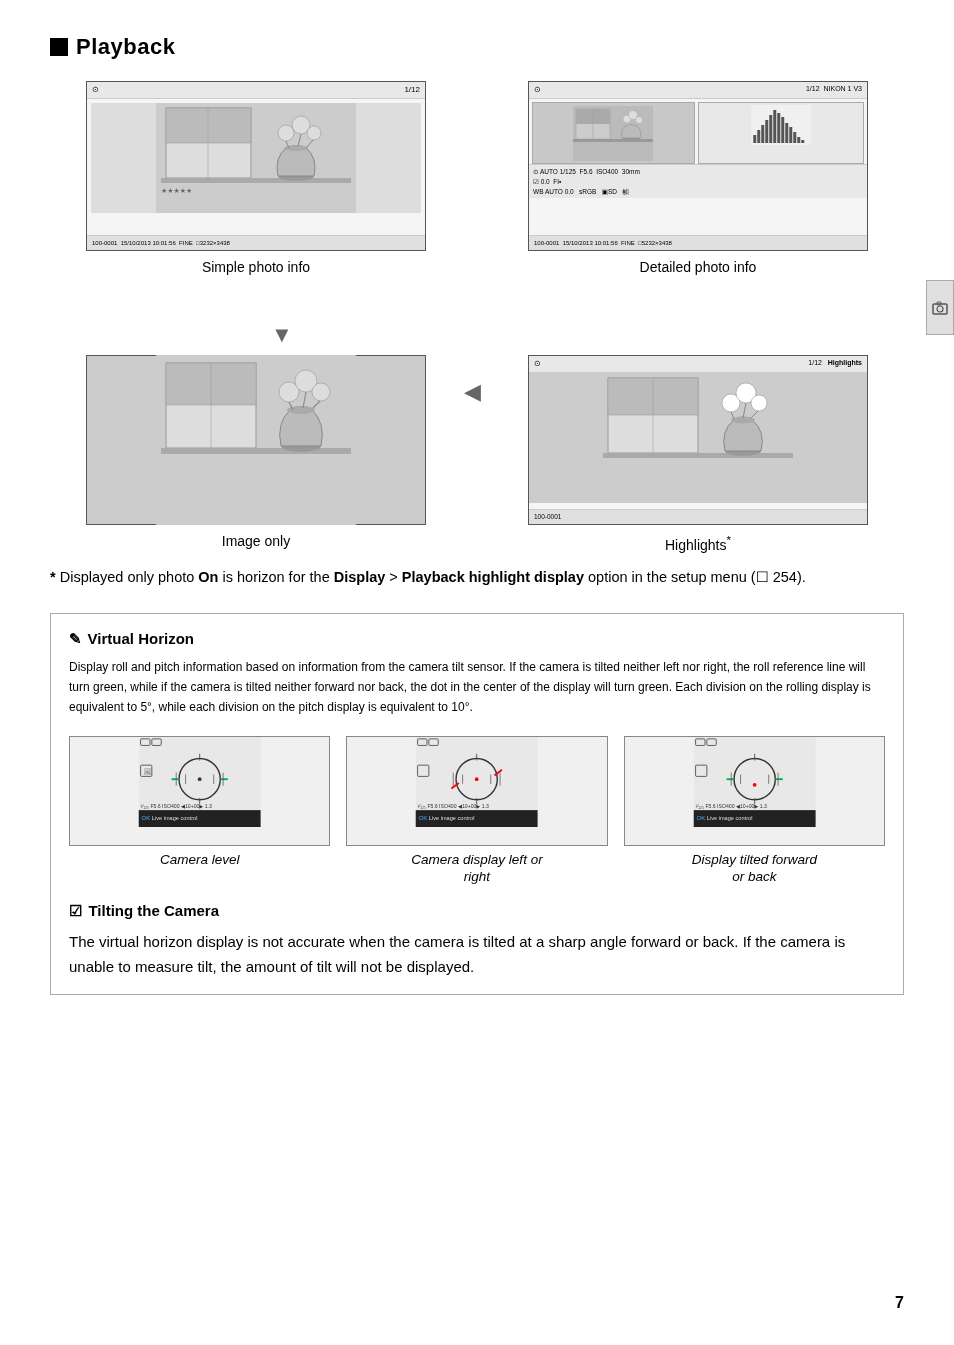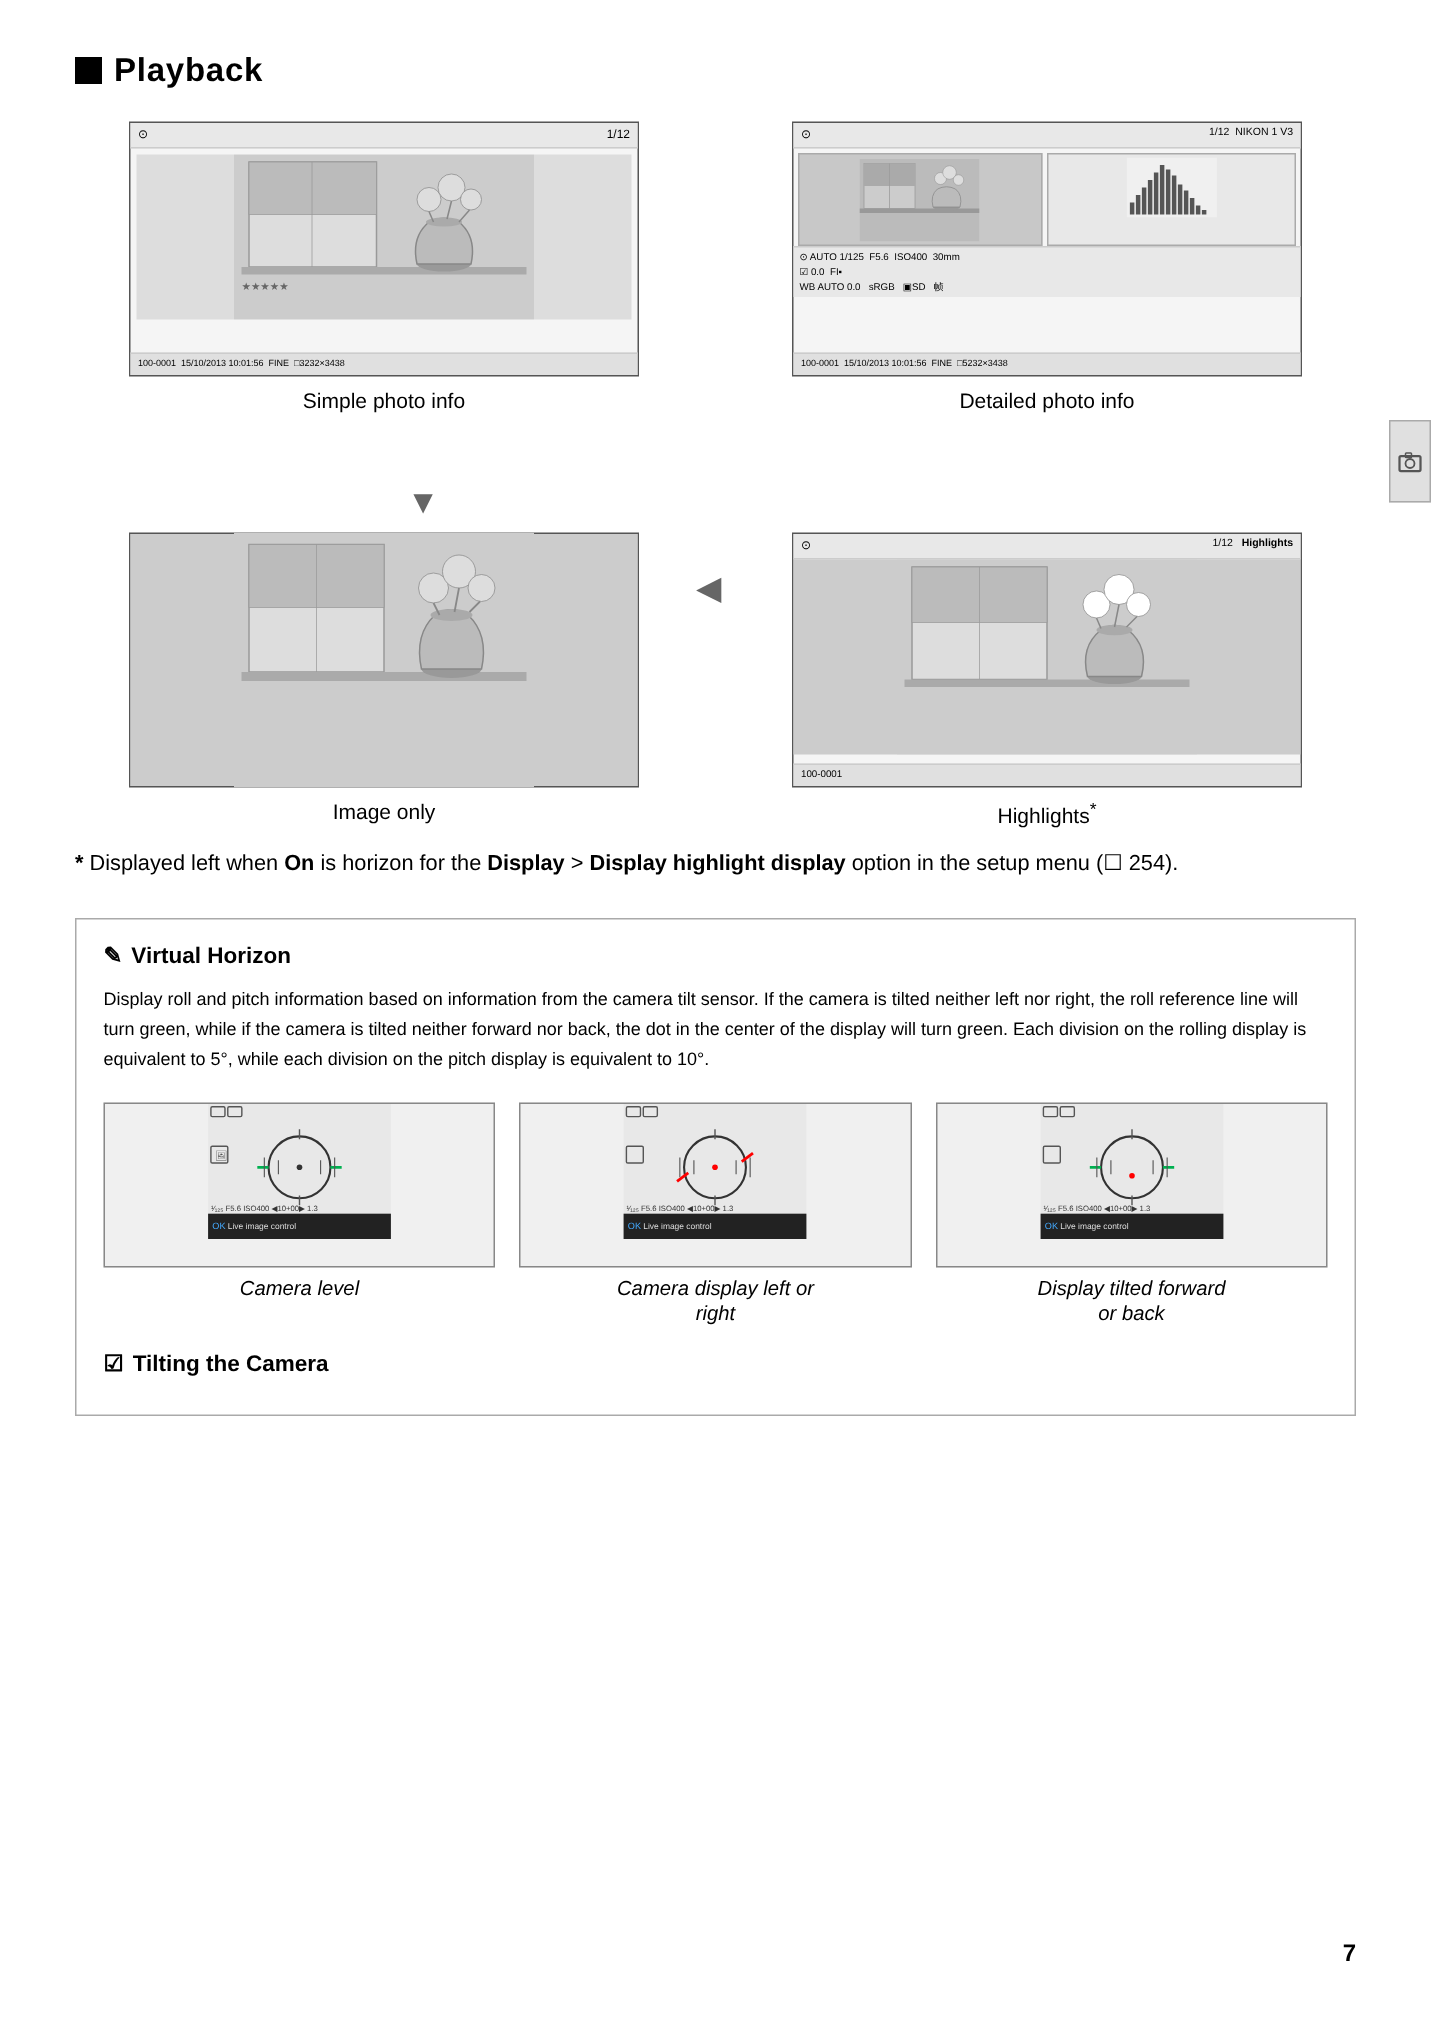--- a/index.html
+++ b/index.html
@@ -403,21 +403,21 @@
       </div>
     </div>
     <div class="caption">
       <span>Highlights</span><sup>*</sup>
     </div>
   </div>
 </div>
 
 <div class="note-text">
   <span class="asterisk">*</span>
-  <span>Displayed left when </span><strong>On</strong><span> is horizon for the </span><strong>Display</strong><span> &gt; </span><strong>Display highlight display</strong><span> option in the setup menu (</span><span>☐</span><span> 254).</span>
+  <span>Displayed only photo </span><strong>On</strong><span> is horizon for the </span><strong>Display</strong><span> &gt; </span><strong>Playback highlight display</strong><span> option in the setup menu (</span><span>☐</span><span> 254).</span>
 </div>
 
 <div class="info-box">
   <div class="info-box-title">
     <span style="font-size:15px;">✎</span>
     <span>Virtual Horizon</span>
   </div>
   <p>Display roll and pitch information based on information from the camera tilt sensor. If the camera is tilted neither left nor right, the roll reference line will turn green, while if the camera is tilted neither forward nor back, the dot in the center of the display will turn green. Each division on the rolling display is equivalent to 5°, while each division on the pitch display is equivalent to 10°.</p>
 
   <div class="virtual-horizon-grid">
@@ -518,16 +518,17 @@
       </div>
     </div>
 
   </div>
 
   <div class="tilting-section">
     <div class="tilting-section-title">
       <span style="font-size:15px;">☑</span>
       <span>Tilting the Camera</span>
     </div>
+    <p>The virtual horizon display is not accurate when the camera is tilted at a sharp angle forward or back. If the camera is unable to measure tilt, the amount of tilt will not be displayed.</p>
   </div>
 </div>
 
 <div style="position:fixed; right:50px; bottom:30px; font-weight:bold; font-size:16px;">7</div>
 
 </body></html>

